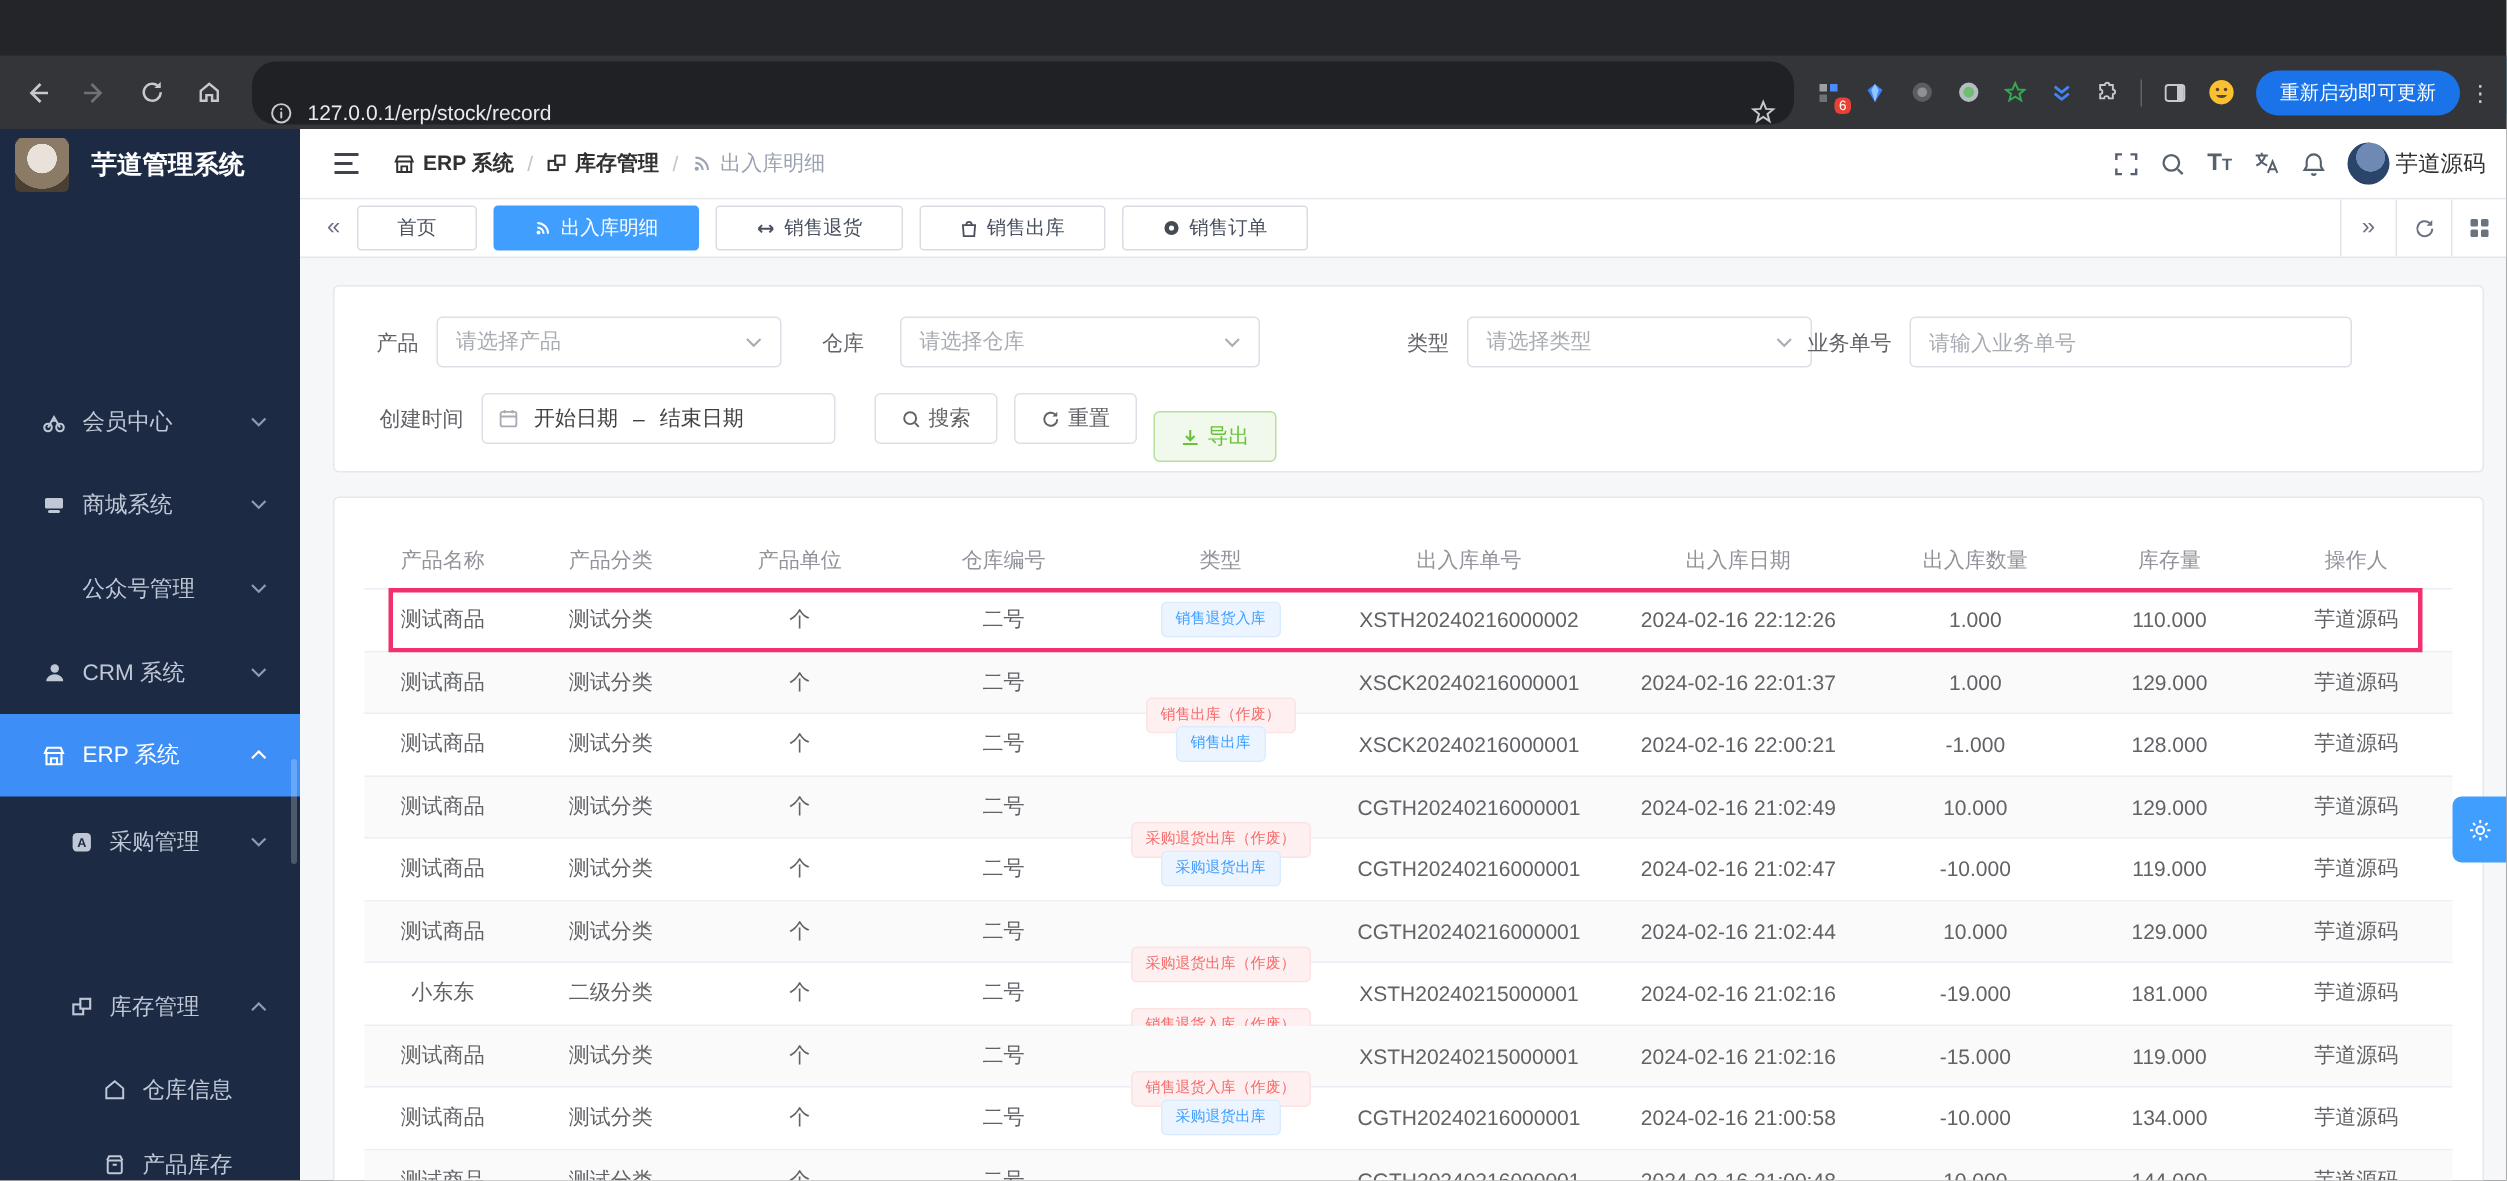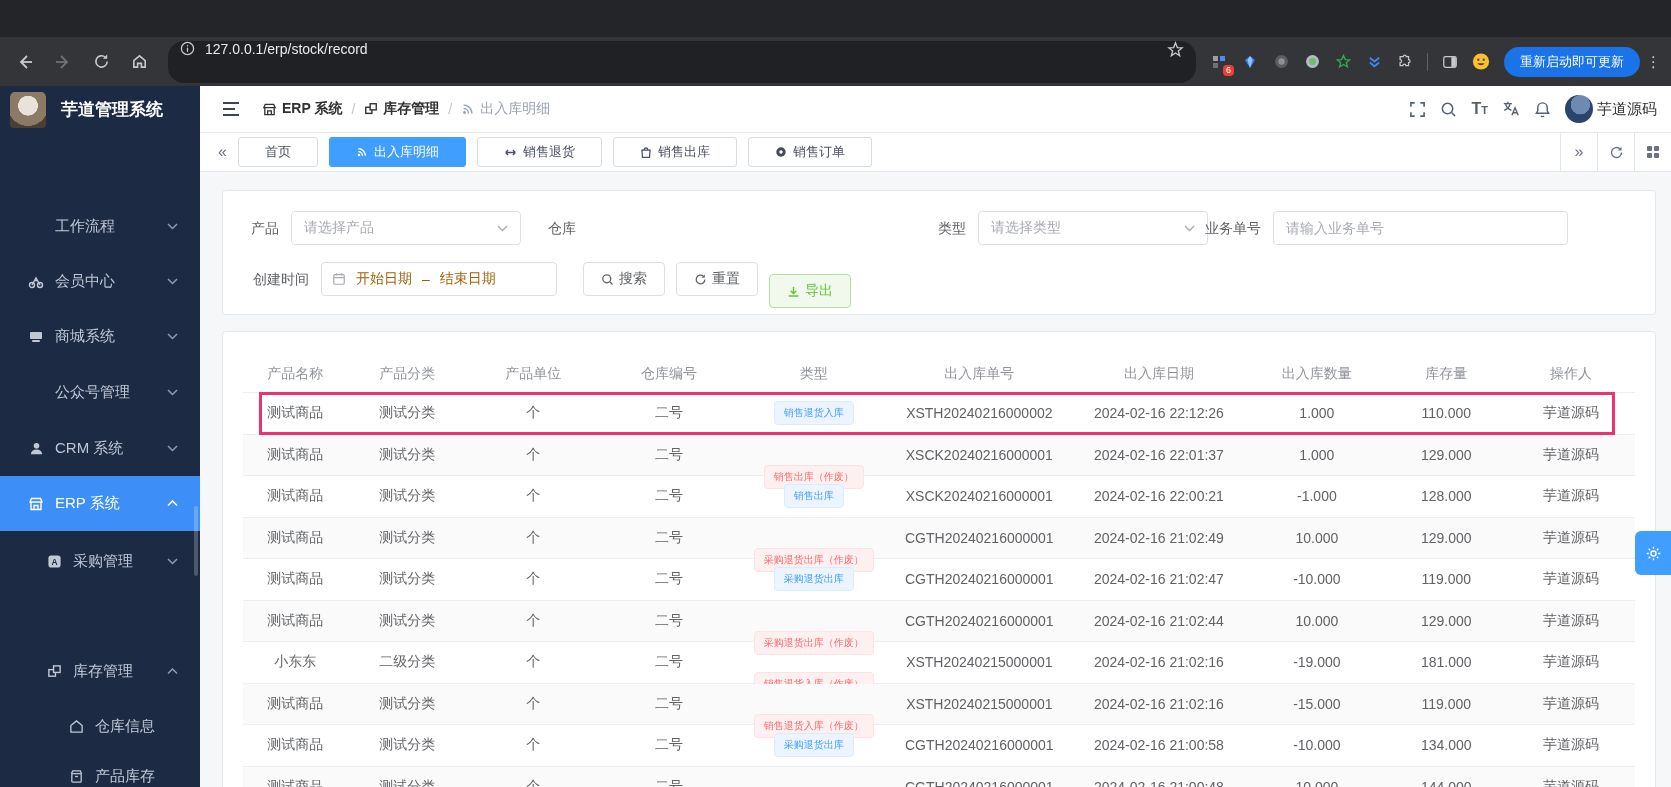--- a/index.html
+++ b/index.html
@@ -13,21 +13,21 @@
   .tl { width:13px; height:13px; border-radius:50%; }
   .tl.r{background:#ff5f57;} .tl.y{background:#febc2e;} .tl.g{background:#28c840;}
   .chrome-tab { position:absolute; left:90px; top:6px; width:210px; height:31px; background:#3a3b3f; border-radius:10px 10px 0 0; display:flex; align-items:center; padding:0 10px; }
   .chrome-tab .title { color:#e8eaed; font-size:12.5px; margin-left:8px; flex:1; white-space:nowrap; overflow:hidden; }
   .chrome-tab .close { color:#c4c7cb; font-size:14px; margin-left:6px; }
   .newtab { position:absolute; left:315px; top:9px; color:#c4c7cb; font-size:18px; line-height:24px; }
   .tabsearch { position:absolute; right:8px; top:9px; width:22px; height:22px; border-radius:50%; background:#3a3b3f; color:#c4c7cb; font-size:12px; text-align:center; line-height:21px; }
   .toolbar { position:absolute; left:0; top:37px; width:1671px; height:49px; background:#343539; display:flex; align-items:center; }
   .nav-ic { width:26px; height:26px; margin-left:12px; display:flex; align-items:center; justify-content:center; color:#c7cacd; }
   .nav-ic.dim { color:#6e7175; }
-  .addressbar { height:42px; flex:1; margin:0 14px 0 16px; background:#202124; border-radius:16px; display:flex; align-items:flex-start; padding:0 12px; }
+  .addressbar { height:42px; flex:1; margin:0 14px 0 16px; background:#202124; border-radius:16px; display:flex; align-items:flex-end; padding:0 12px; }
   .addressbar .url { color:#e8eaed; font-size:14px; margin-left:10px; flex:1; }
   .ext-area { display:flex; align-items:center; gap:13px; margin-right:10px; }
   .ext { position:relative; width:18px; height:18px; display:flex; align-items:center; justify-content:center; }
   .ext-badge-num { position:absolute; right:-6px; bottom:-5px; background:#e94235; color:#fff; font-size:9px; border-radius:4px; padding:1px 3px; line-height:1; }
   .tb-divider { width:1px; height:18px; background:#5f6368; }
   .update-btn { background:#1a73e8; color:#fff; font-size:13px; height:30px; border-radius:16px; display:flex; align-items:center; padding:0 16px; margin:0 4px; white-space:nowrap; }
   .dots { color:#c7cacd; font-size:15px; letter-spacing:0; margin:0 10px 0 2px; }
 
   
   .page { position:absolute; left:0; top:86px; width:1671px; height:701px; background:#f6f7f9; overflow:hidden; }
@@ -69,21 +69,21 @@
   .tags-right { position:absolute; right:0; top:0; height:38px; display:flex; }
   .tr-cell { width:37px; height:38px; border-left:1px solid #e3e6ea; display:flex; align-items:center; justify-content:center; color:#6b7280; }
 
   
   .filter-card { position:absolute; left:222px; top:104px; width:1434px; height:125px; background:#fff; border:1px solid #e4e7ed; border-radius:4px; }
   .f-label { position:absolute; font-size:14px; color:#606266; line-height:34px; text-align:right; }
   .el-select { position:absolute; height:34px; border:1px solid #dcdfe6; border-radius:4px; background:#fff; display:flex; align-items:center; padding:0 12px; color:#a8abb2; font-size:14px; }
   .el-select .chev { margin-left:auto; color:#a8abb2; }
   .el-input { position:absolute; height:34px; border:1px solid #dcdfe6; border-radius:4px; background:#fff; font-size:14px; color:#606266; padding:0 12px; outline:none; width:295px; }
   .el-input::placeholder { color:#a8abb2; }
-  .date-range { position:absolute; height:34px; border:1px solid #dcdfe6; border-radius:4px; background:#fff; display:flex; align-items:center; padding:0 10px; gap:10px; font-size:14px; color:#a16207; }
+  .date-range { position:absolute; height:34px; border:1px solid #dcdfe6; border-radius:4px; background:#fff; display:flex; align-items:center; padding:0 10px; gap:10px; font-size:14px; color:#404040; }
   .btn { position:absolute; height:34px; border:1px solid #dcdfe6; border-radius:4px; background:#fff; color:#606266; font-size:14px; display:flex; align-items:center; justify-content:center; gap:5px; cursor:pointer; padding:0 14px; }
   .btn.success { background:#f0f9eb; border-color:#b3e19d; color:#67c23a; }
 
   .table-card { position:absolute; left:222px; top:245px; width:1434px; height:600px; background:#fff; border:1px solid #e4e7ed; border-radius:4px; padding:23px 20px 0 20px; }
   .t-row { display:grid; grid-template-columns:7.5% 8.6% 9.5% 10% 10.8% 13% 12.8% 9.9% 8.7% 9.2%; align-items:center; height:41.5px; border-bottom:1px solid #ebeef5; position:relative; }
   .t-row.t-header { height:38px; }
   .t-row.striped { background:#fafafa; }
   .t-cell { text-align:center; font-size:14px; color:#606266; overflow:hidden; white-space:nowrap; }
   .t-header .t-cell { color:#909399; }
   .t-row.annotated::after { content:""; position:absolute; left:16px; right:20px; top:-1px; bottom:-1px; border:3px solid #f0316e; pointer-events:none; }
@@ -218,28 +218,20 @@
 </div>
 
 <div class="page">
 
   <aside class="sidebar">
     <div class="logo-row">
       <span class="logo-img"></span>
       <span class="logo-title">芋道管理系统</span>
     </div>
 
-    <div class="s-item lvl1 noicon" style="top:113px">
-      <span class="s-lbl">工作流程</span>
-      <span class="s-arrow">
-          <svg width="11" height="7" viewBox="0 0 11 7" fill="none" stroke="currentColor" stroke-width="1.5">
-            <path d="M1 1 L5.5 5.5 L10 1"></path>
-          </svg>
-        </span>
-    </div>
 
     <div class="s-item lvl1" style="top:168px">
       <span class="s-ico">
           <svg width="16" height="16" viewBox="0 0 16 16" fill="none" stroke="currentColor" stroke-width="1.4">
             <circle cx="4" cy="11" r="2.5"></circle>
             <circle cx="12" cy="11" r="2.5"></circle>
             <path d="M4 11 L8 4 L12 11 M6.5 6.5 H10"></path>
           </svg>
         </span>
       <span class="s-lbl">会员中心</span>
@@ -493,20 +485,28 @@
     <div class="el-select" style="left:68px; top:20px; width:230px;">
       <span>请选择产品</span>
       <span class="chev">
           <svg width="11" height="7" viewBox="0 0 11 7" fill="none" stroke="currentColor" stroke-width="1.4">
             <path d="M1 1 L5.5 5.5 L10 1"></path>
           </svg>
         </span>
     </div>
 
     <span class="f-label" style="left:305px; top:20px; width:48px;">仓库</span>
+    <div class="el-select" style="left:377px; top:20px; width:240px;">
+      <span>请选择仓库</span>
+      <span class="chev">
+          <svg width="11" height="7" viewBox="0 0 11 7" fill="none" stroke="currentColor" stroke-width="1.4">
+            <path d="M1 1 L5.5 5.5 L10 1"></path>
+          </svg>
+        </span>
+    </div>
 
     <span class="f-label" style="left:695px; top:20px; width:48px;">类型</span>
     <div class="el-select" style="left:755px; top:20px; width:230px;">
       <span>请选择类型</span>
       <span class="chev">
           <svg width="11" height="7" viewBox="0 0 11 7" fill="none" stroke="currentColor" stroke-width="1.4">
             <path d="M1 1 L5.5 5.5 L10 1"></path>
           </svg>
         </span>
     </div>

